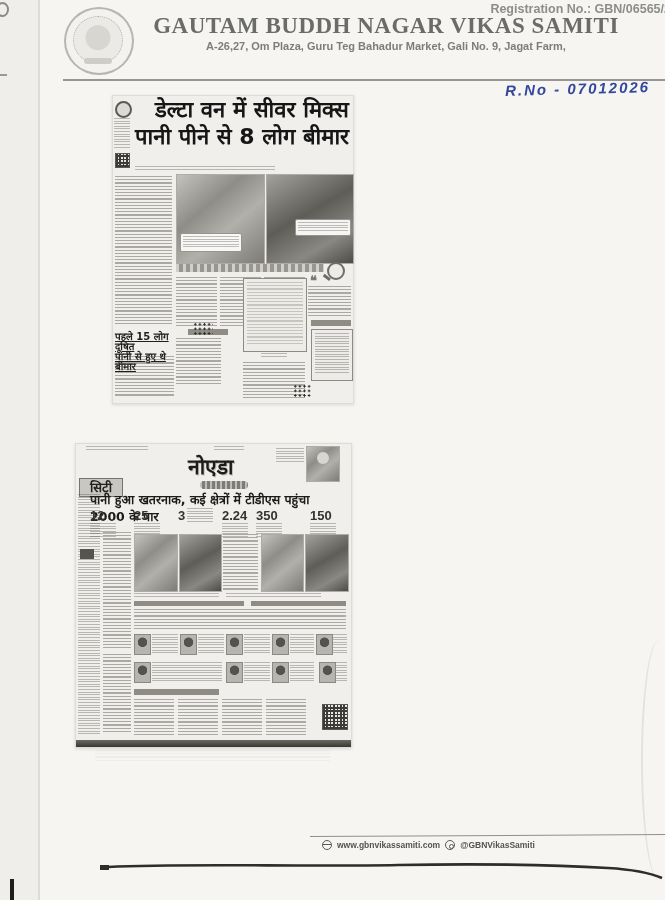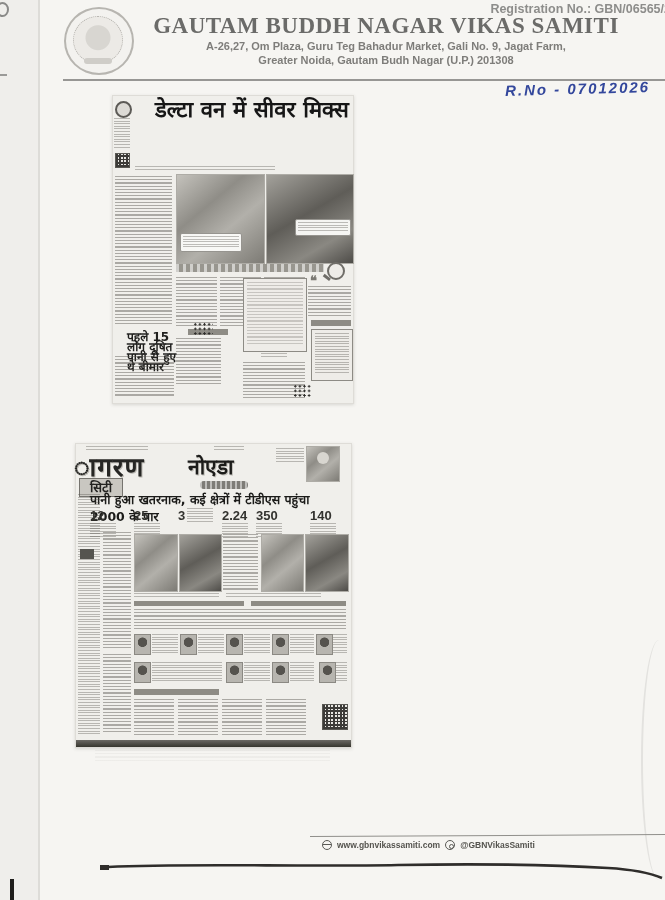--- a/index.html
+++ b/index.html
@@ -47,22 +47,22 @@
   .bubble{position:absolute;background:rgba(252,252,250,.95);border:1px solid #96948f;border-radius:2px;}
   .qr{background-color:#e8e7e3;border:1px solid #5a5954;
       background-image:repeating-linear-gradient(0deg,#3c3b38 0 1.6px,transparent 1.6px 3.4px),
                        repeating-linear-gradient(90deg,#3c3b38 0 1.6px,transparent 1.6px 3.4px);}
   .dots{background-image:radial-gradient(circle,#2f2e2b 1.1px,transparent 1.3px);background-size:4.6px 4.6px;}
   .mag{position:absolute;width:14px;height:14px;border:2px solid #6f6d68;border-radius:50%;background:#edebe7;}
   .mag::after{content:"";position:absolute;left:-6px;top:12px;width:8px;height:2.5px;background:#6f6d68;transform:rotate(38deg);}
   .strip-head{position:absolute;background:#98968f;background-image:repeating-linear-gradient(90deg,rgba(255,255,255,.55) 0 3px,transparent 3px 7px);}
   .box-outline{position:absolute;border:1px solid #8d8b85;background:#eeece8;}
   .quote{position:absolute;font-size:13px;font-weight:bold;color:#7b7973;line-height:10px;}
-  .substory{position:absolute;left:14px;top:236px;width:59px;font-size:12px;font-weight:bold;color:#1f1f1d;line-height:10px;
-            font-family:"DejaVu Sans",sans-serif;}
+  .substory{position:absolute;left:2px;top:236px;width:59px;font-size:10px;font-weight:bold;color:#1f1f1d;line-height:10px;
+            font-family:"DejaVu Sans",sans-serif;text-decoration:underline;}
 
   
   .mh-jagran{position:absolute;left:-2px;top:4px;font-size:26px;font-weight:bold;color:#262624;letter-spacing:1px;
              font-family:"DejaVu Sans",sans-serif;text-shadow:1px 1px 0 #b9b7b1;}
   .mh-city{position:absolute;left:3px;top:34px;width:42px;height:17px;background:#c9c7c1;border:1px solid #76746f;
            font-size:13px;font-weight:bold;color:#232321;text-align:center;line-height:17px;
            font-family:"DejaVu Sans",sans-serif;}
   .mh-noida{position:absolute;left:112px;top:8px;font-size:21px;font-weight:bold;color:#1c1c1a;
             font-family:"DejaVu Sans",sans-serif;text-shadow:1px 1px 0 #c2c0ba;}
   .mh-pill{position:absolute;left:124px;top:37px;width:48px;height:8px;background:#7e7c77;border-radius:4px;
@@ -98,32 +98,32 @@
   <div class="shadow-right"></div>
 
   <div class="reg">Registration No.: GBN/06565/2</div>
   <div class="logo">
     <div class="logo-inner"></div>
     <div class="logo-band"></div>
   </div>
   <div class="head-text">
     <div class="org">GAUTAM BUDDH NAGAR VIKAS SAMITI</div>
     <div class="addr">A-26,27, Om Plaza, Guru Teg Bahadur Market, Gali No. 9, Jagat Farm,</div>
-    <div class="addr">Greater Noida, Gautam Budh Nagar (U.P.) 201308</div>
   </div>
   <div class="rule"></div>
   <div class="hand">R.No - 07012026</div>
 
   <div class="clip clip1">
 
     <div class="wa-icon"></div>
     <div class="abs gk-tiny" style="left:1px;top:22px;width:16px;height:30px;"></div>
     <div class="abs qr" style="left:2px;top:57px;width:13px;height:13px;"></div>
 
     <div class="h1a" style="top:0px;margin-left:20px;">डेल्टा वन में सीवर मिक्स</div>
+    <div class="h1a" style="top:27px;">पानी पीने से 8 लोग बीमार</div>
     <div class="abs gk-tiny" style="left:22px;top:70px;width:140px;height:5px;"></div>
 
     <div class="abs gk" style="left:2px;top:80px;width:57px;height:150px;"></div>
 
     <div class="photo" style="left:63px;top:78px;width:87px;height:88px;">
       <div class="bubble" style="left:3px;top:58px;width:60px;height:17px;">
         <div class="gk-tiny" style="margin:2px;height:12px;"></div>
       </div>
     </div>
     <div class="photo ph-dark" style="left:153px;top:78px;width:86px;height:88px;">
@@ -158,21 +158,20 @@
     <div class="substory">
       <span>पहले 15 लोग दूषित</span><br>
       <span>पानी से हुए थे बीमार</span>
     </div>
     <div class="abs gk" style="left:2px;top:260px;width:59px;height:42px;"></div>
   </div>
 
   <div class="clip clip2">
 
     <div class="abs gk-tiny" style="left:10px;top:2px;width:62px;height:4px;"></div>
-    <div class="mh-jagran">ागरण</div>
     <div class="mh-city">सिटी</div>
     <div class="abs gk-tiny" style="left:138px;top:2px;width:30px;height:5px;"></div>
     <div class="mh-noida">नोएडा</div>
     <div class="mh-pill"></div>
     <div class="abs gk-tiny" style="left:200px;top:4px;width:28px;height:16px;"></div>
     <div class="photo" style="left:230px;top:2px;width:32px;height:34px;">
       <div style="position:absolute;left:10px;top:5px;width:12px;height:12px;border-radius:50%;background:#d8d6d0;"></div>
     </div>
 
     <div class="h2a">पानी हुआ खतरनाक, कई क्षेत्रों में टीडीएस पहुंचा 2000 के पार</div>
@@ -191,21 +190,21 @@
       </div>
     <div class="stat" style="left:146px;width:42px;">
       <span class="v">2.24</span>
         <span class="t gk-tiny"></span>
       </div>
     <div class="stat" style="left:180px;width:42px;">
       <span class="v">350</span>
         <span class="t gk-tiny"></span>
       </div>
     <div class="stat" style="left:234px;width:40px;">
-      <span class="v">140</span>
+      <span class="v">150</span>
         <span class="t gk-tiny"></span>
       </div>
 
     <div class="abs gk-tiny" style="left:2px;top:50px;width:22px;height:240px;"></div>
     <div class="abs" style="left:4px;top:105px;width:14px;height:10px;background:#55544f;"></div>
 
     <div class="abs gk" style="left:27px;top:88px;width:28px;height:118px;"></div>
     <div class="photo" style="left:58px;top:90px;width:42px;height:56px;"></div>
     <div class="photo ph-dark" style="left:103px;top:90px;width:41px;height:56px;"></div>
     <div class="abs gk" style="left:147px;top:90px;width:35px;height:56px;"></div>

